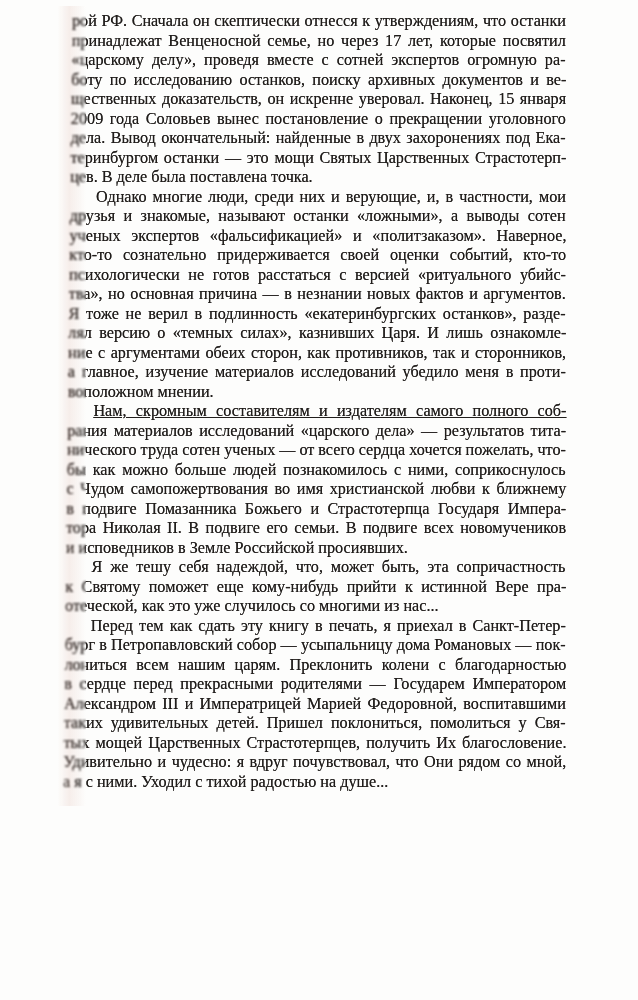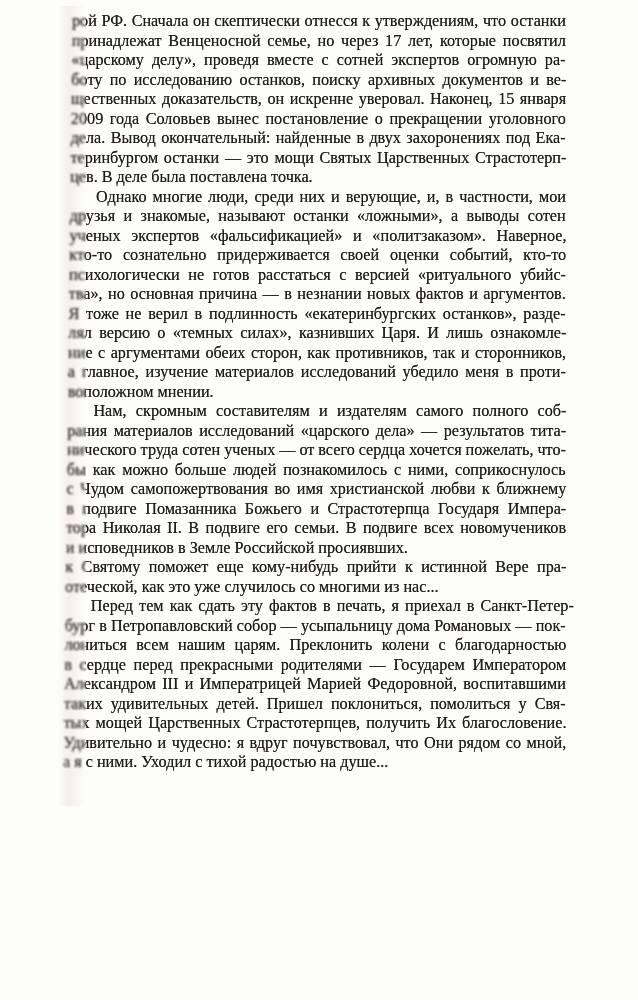--- a/index.html
+++ b/index.html
@@ -98,35 +98,36 @@
         <div class="pline" style="margin-left: -2.77px;"><span style="word-spacing: 6.65px;">кто-то сознательно придерживается своей оценки событий, кто-то</span></div>
         <div class="pline" style="margin-left: -3px;"><span style="word-spacing: 4.48px;">психологически не готов расстаться с версией «ритуального убийс-</span></div>
         <div class="pline" style="margin-left: -3.23px;"><span style="word-spacing: 1.39px;">тва», но основная причина — в незнании новых фактов и аргументов.</span></div>
         <div class="pline" style="margin-left: -3.46px;"><span style="word-spacing: 2.73px;">Я тоже не верил в подлинность «екатеринбургских останков», разде-</span></div>
         <div class="pline" style="margin-left: -3.69px;"><span style="word-spacing: 3.26px;">лял версию о «темных силах», казнивших Царя. И лишь ознакомле-</span></div>
         <div class="pline" style="margin-left: -3.92px;"><span style="word-spacing: 1.4px;">ние с аргументами обеих сторон, как противников, так и сторонников,</span></div>
         <div class="pline" style="margin-left: -4.15px;"><span style="word-spacing: 2.74px;">а главное, изучение материалов исследований убедило меня в проти-</span></div>
         <div class="pline last" style="margin-left: -4.38px;"><span>воположном мнении.</span></div>
       </div>
       <div class="para">
-        <div class="pline indent" style="margin-left: -4.62px;"><span style="word-spacing: 5.23px;">Нам, скромным составителям и издателям самого полного соб-</span></div>
+        <div class="pline indent" style="margin-left: -4.62px; text-decoration: underline;"><span style="word-spacing: 5.23px;">Нам, скромным составителям и издателям самого полного соб-</span></div>
         <div class="pline" style="margin-left: -4.85px;"><span style="word-spacing: 2.42px;">рания материалов исследований «царского дела» — результатов тита-</span></div>
         <div class="pline" style="margin-left: -5.08px;"><span style="word-spacing: -0.07px;">нического труда сотен ученых — от всего сердца хочется пожелать, что-</span></div>
         <div class="pline" style="margin-left: -5.31px;"><span style="word-spacing: 2.79px;">бы как можно больше людей познакомилось с ними, соприкоснулось</span></div>
         <div class="pline" style="margin-left: -5.54px;"><span style="word-spacing: 2.51px;">с Чудом самопожертвования во имя христианской любви к ближнему</span></div>
         <div class="pline" style="margin-left: -5.77px;"><span style="word-spacing: 4.41px;">в подвиге Помазанника Божьего и Страстотерпца Государя Импера-</span></div>
         <div class="pline" style="margin-left: -6px;"><span style="word-spacing: 2.38px;">тора Николая II. В подвиге его семьи. В подвиге всех новомучеников</span></div>
         <div class="pline last" style="margin-left: -6.23px;"><span>и исповедников в Земле Российской просиявших.</span></div>
       </div>
       <div class="para">
+        <div class="pline indent" style="margin-left: -6.46px;"><span style="word-spacing: 3.78px;">Я же тешу себя надеждой, что, может быть, эта сопричастность</span></div>
         <div class="pline" style="margin-left: -6.69px;"><span style="word-spacing: 4.39px;">к Святому поможет еще кому-нибудь прийти к истинной Вере пра-</span></div>
         <div class="pline last" style="margin-left: -6.92px;"><span>отеческой, как это уже случилось со многими из нас...</span></div>
       </div>
       <div class="para">
-        <div class="pline indent" style="margin-left: -7.15px;"><span style="word-spacing: 2px;">Перед тем как сдать эту фактов в печать, я приехал в Санкт-Петер-</span></div>
+        <div class="pline indent" style="margin-left: -7.15px;"><span style="word-spacing: 2px;">Перед тем как сдать эту книгу в печать, я приехал в Санкт-Петер-</span></div>
         <div class="pline" style="margin-left: -7.38px;"><span style="word-spacing: 0.07px;">бург в Петропавловский собор — усыпальницу дома Романовых — пок-</span></div>
         <div class="pline" style="margin-left: -7.62px;"><span style="word-spacing: 5.28px;">лониться всем нашим царям. Преклонить колени с благодарностью</span></div>
         <div class="pline" style="margin-left: -7.85px;"><span style="word-spacing: 3.57px;">в сердце перед прекрасными родителями — Государем Императором</span></div>
         <div class="pline" style="margin-left: -8.08px;"><span style="word-spacing: 2.24px;">Александром III и Императрицей Марией Федоровной, воспитавшими</span></div>
         <div class="pline" style="margin-left: -8.31px;"><span style="word-spacing: 3.94px;">таких удивительных детей. Пришел поклониться, помолиться у Свя-</span></div>
         <div class="pline" style="margin-left: -8.54px;"><span style="word-spacing: 1.99px;">тых мощей Царственных Страстотерпцев, получить Их благословение.</span></div>
         <div class="pline" style="margin-left: -8.77px;"><span style="word-spacing: 1.42px;">Удивительно и чудесно: я вдруг почувствовал, что Они рядом со мной,</span></div>
         <div class="pline last" style="margin-left: -9px;"><span>а я с ними. Уходил с тихой радостью на душе...</span></div>
       </div>
     </div>

